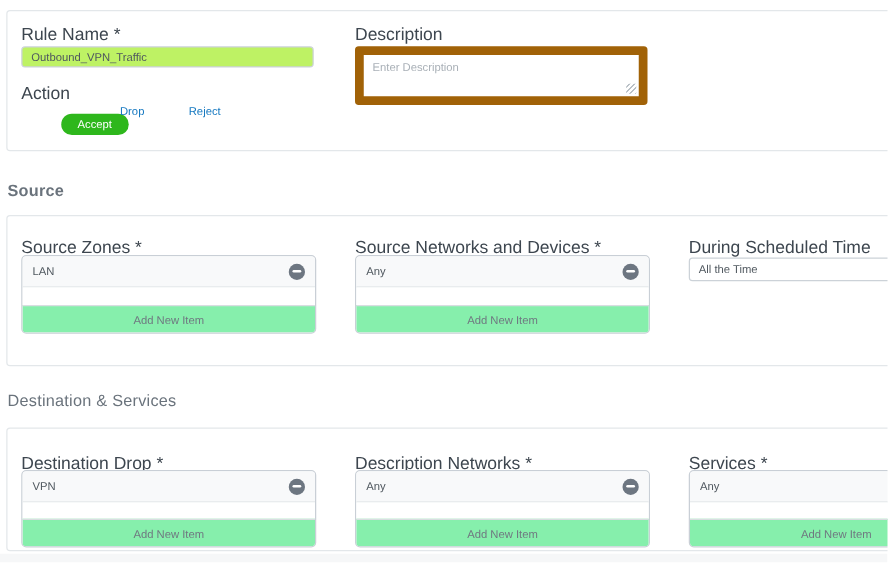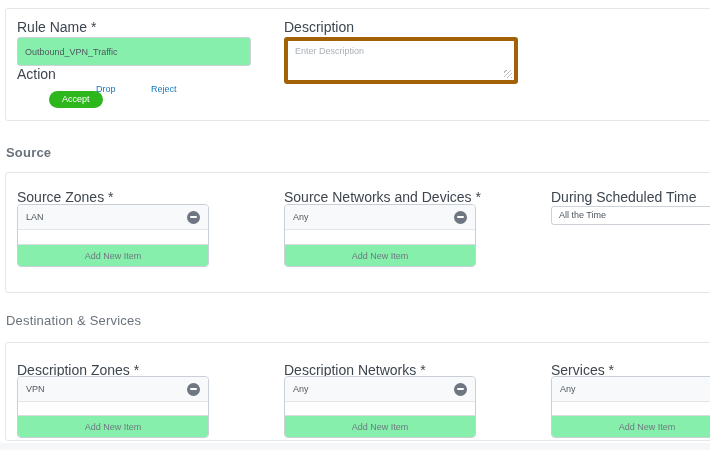--- a/index.html
+++ b/index.html
@@ -34,34 +34,34 @@
   #heading-dest   { top: 313px; }
 
   .field-label {
     position: absolute;
     font-size: 14px;
     color: #3d464f;
   }
 
   .text-input {
     position: absolute;
-    height: 29px;
+    height: 17px;
     border: 1px solid #ccd2d8;
     border-radius: 3px;
-    background: #86efac;
+    background: #bef264;
     font-family: "Liberation Sans", sans-serif;
     font-size: 9px;
     color: #4f575f;
     padding: 0 7px;
     outline: none;
   }
 
   .textarea-box {
     position: absolute;
-    border: 4px solid #a16207;
+    border: 7px solid #a16207;
     border-radius: 3px;
     background: #ffffff;
   }
   .textarea-placeholder {
     position: absolute;
     top: 5px; left: 7px;
     font-size: 9px;
     color: #a9b0b7;
   }
   .resize-grip {
@@ -86,21 +86,21 @@
   .link-action {
     position: absolute;
     font-size: 9px;
     color: #1578c0;
     cursor: pointer;
     text-align: center;
   }
 
   .picker {
     position: absolute;
-    width: 192px;
+    width: 236px;
     border: 1px solid #c9cfd6;
     border-radius: 4px;
     background: #ffffff;
     display: flex;
     flex-direction: column;
     overflow: hidden;
   }
   .picker-item {
     height: 25px;
     background: #f8f9fa;
@@ -215,21 +215,21 @@
   </div>
 
   <div class="field-label col3" style="top:16px;">During Scheduled Time</div>
   <div class="select-box col3" style="top:33px;">All the Time</div>
 </div>
 
 <div class="section-heading" id="heading-dest">Destination &amp; Services</div>
 
 <div class="card" id="card-dest">
 
-  <div class="field-label col1" style="top:19px;">Description Zones *</div>
+  <div class="field-label col1" style="top:19px;">Destination Drop *</div>
   <div class="picker col1" style="top:33px; height:62px;">
     <div class="picker-item">
       <span>VPN</span>
       <span class="remove-icon">
           <span class="bar"></span>
         </span>
     </div>
     <div class="picker-spacer"></div>
     <div class="picker-add">Add New Item</div>
   </div>

